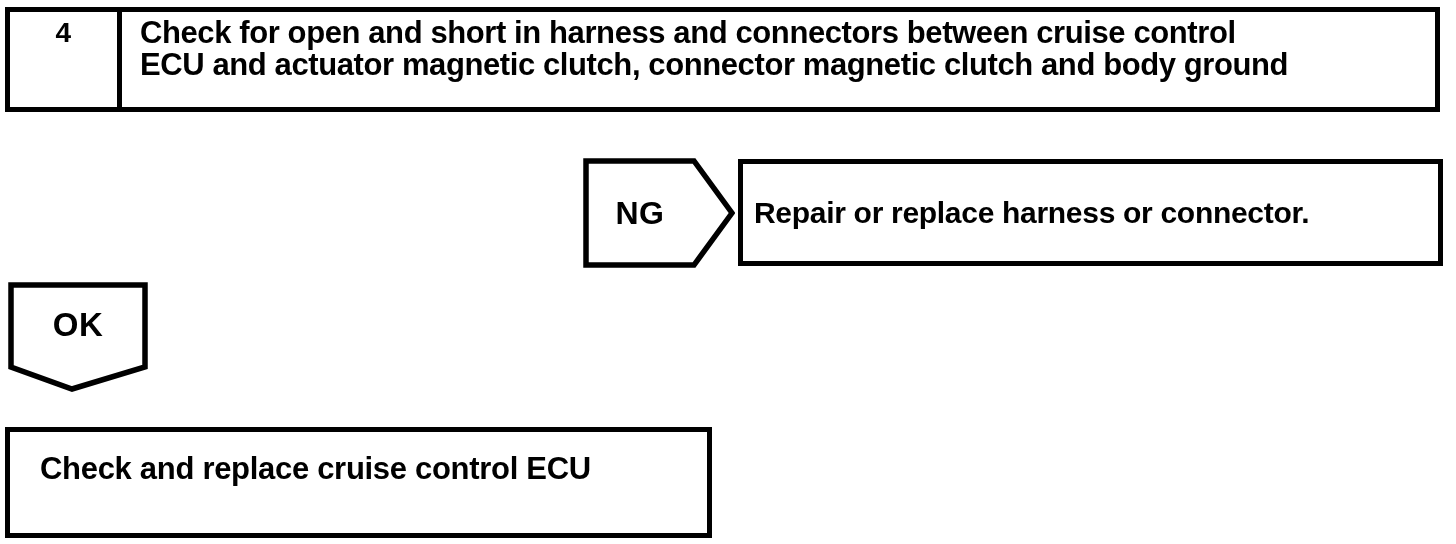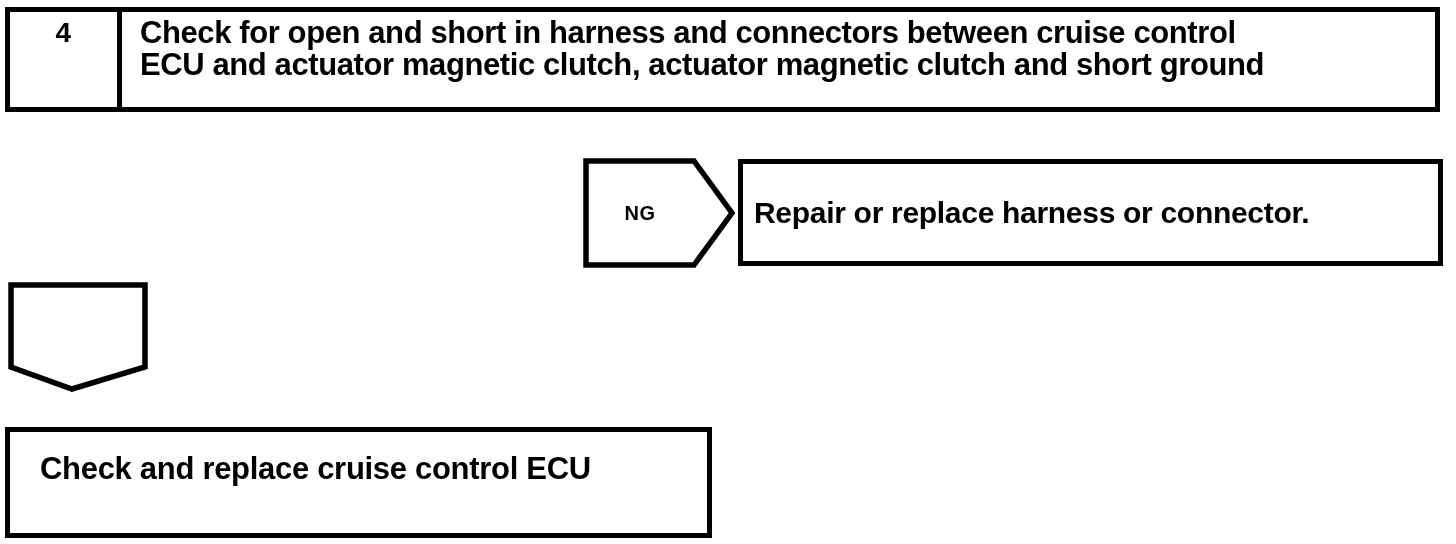--- a/index.html
+++ b/index.html
@@ -47,21 +47,21 @@
     position: absolute;
     left: 583px; top: 158px;
     width: 152px; height: 110px;
   }
   .ng-connector svg { position: absolute; left: 0; top: 0; }
   .ng-label {
     position: absolute;
     left: 0; top: 0;
     width: 114px; height: 110px;
     display: flex; align-items: center; justify-content: center;
-    font-size: 20px;
+    font-size: 32px;
     letter-spacing: 0.5px;
   }
   
   .repair-box {
     position: absolute;
     left: 738px; top: 159px;
     width: 705px; height: 107px;
     border: 5px solid #000;
     background: #fff;
     display: flex;
@@ -103,38 +103,39 @@
 <body>
 
 <div class="page">
 
   <div class="step-box">
     <div class="step-number-cell">
       <span>4</span>
     </div>
     <div class="step-text">
       <div>Check for open and short in harness and connectors between cruise control</div>
-      <div>ECU and actuator magnetic clutch, actuator magnetic clutch and short ground</div>
+      <div>ECU and actuator magnetic clutch, connector magnetic clutch and body ground</div>
     </div>
   </div>
 
   <div class="ng-connector">
     <svg width="152" height="110" viewBox="0 0 152 110">
       <polygon points="3,3 111,3 149,55 111,107 3,107" fill="#ffffff" stroke="#000000" stroke-width="5.5" stroke-linejoin="miter"></polygon>
     </svg>
     <span class="ng-label">NG</span>
   </div>
 
   <div class="repair-box">
     <span>Repair or replace harness or connector.</span>
   </div>
 
   <div class="ok-connector">
     <svg width="140" height="110" viewBox="0 0 140 110">
       <polygon points="3,3 137,3 137,85 64,107 3,85" fill="#ffffff" stroke="#000000" stroke-width="5.5" stroke-linejoin="miter"></polygon>
     </svg>
+    <span class="ok-label">OK</span>
   </div>
 
   <div class="final-box">
     <span>Check and replace cruise control ECU</span>
   </div>
 
 </div>
 
 </body></html>

